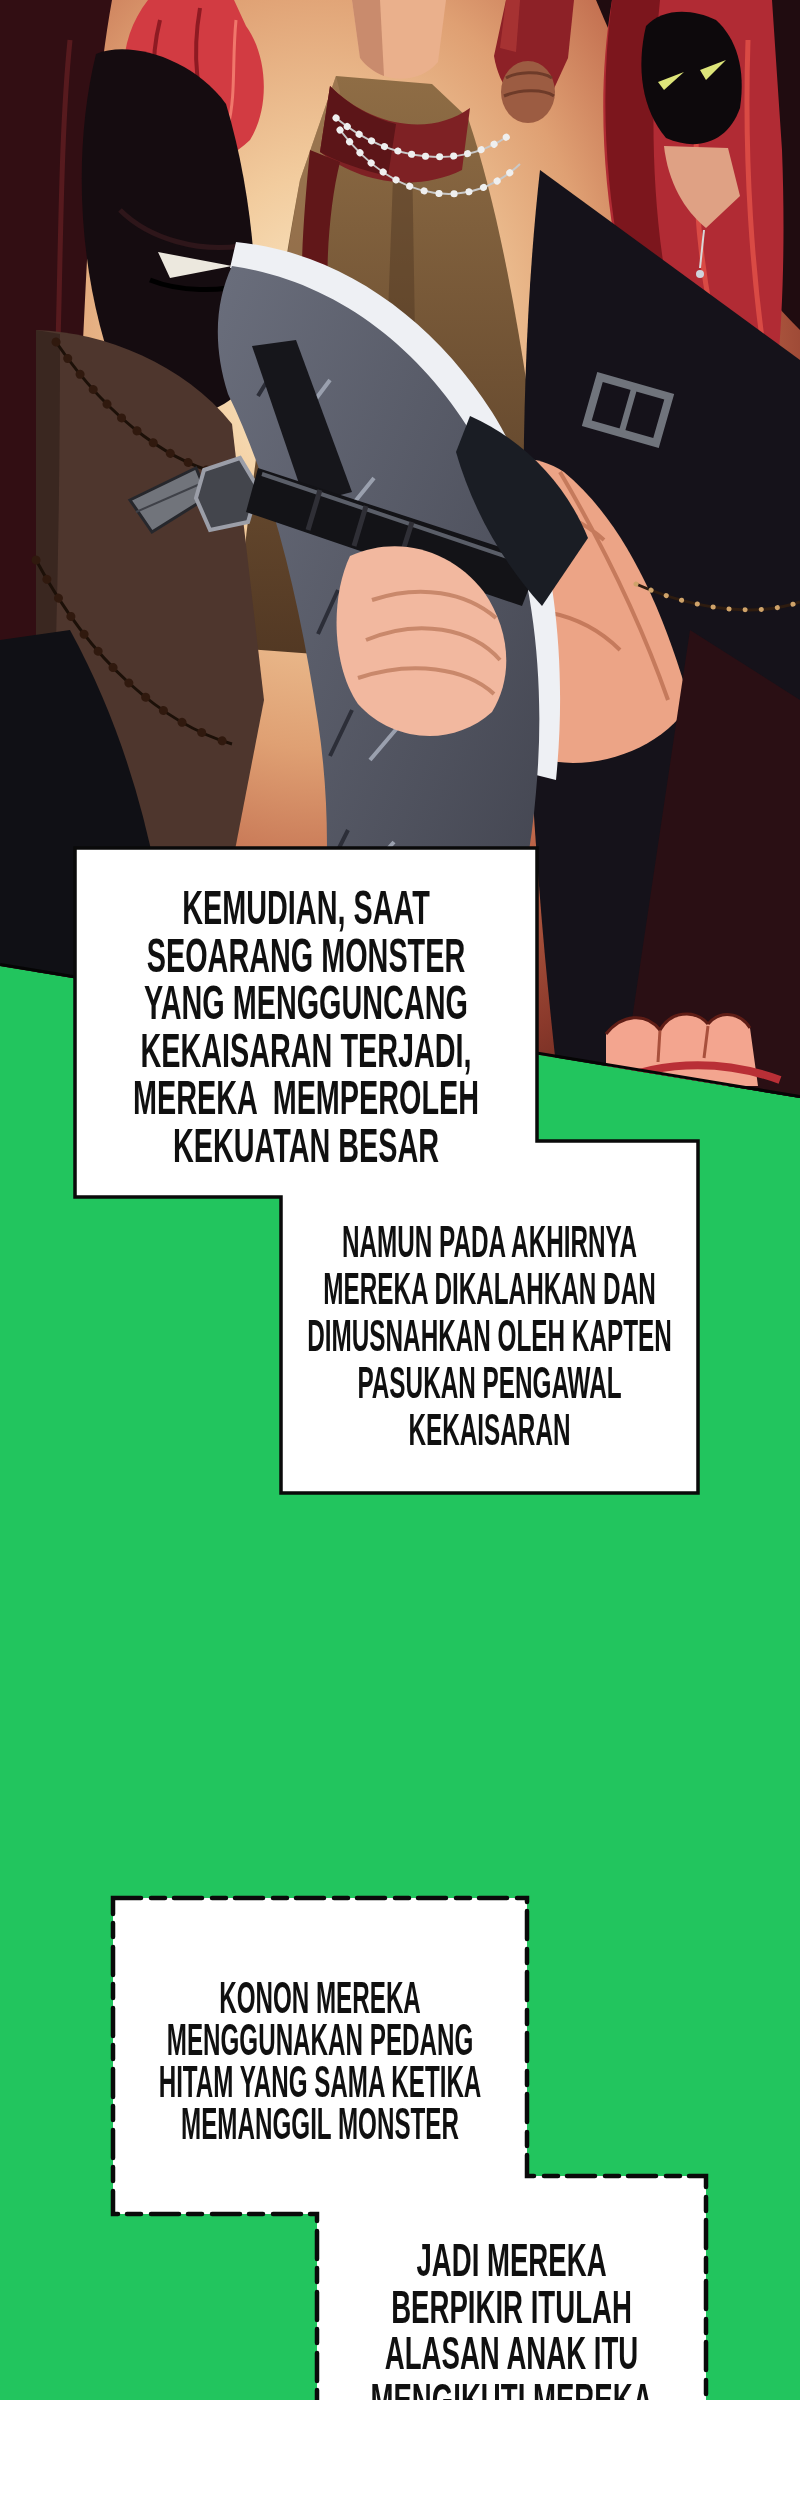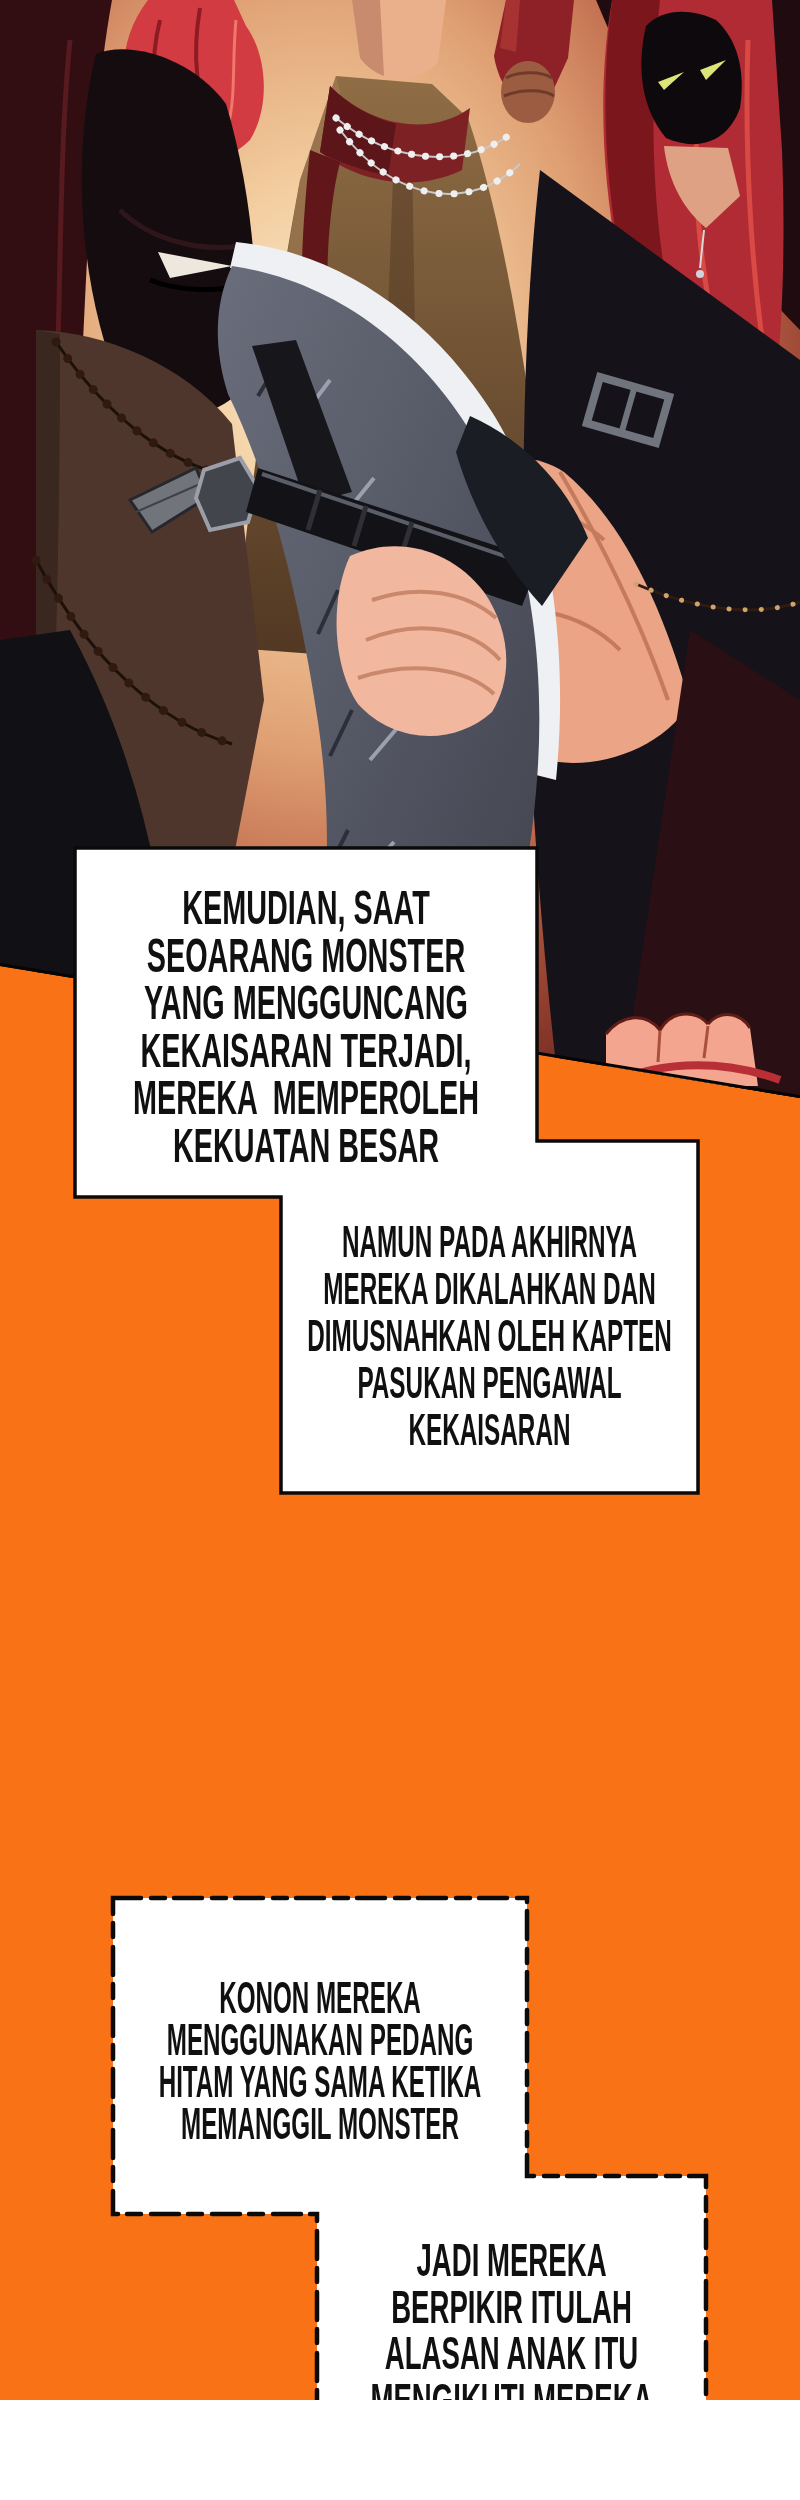--- a/index.html
+++ b/index.html
@@ -1,19 +1,19 @@
 <!DOCTYPE html>
 <html><head>
 <meta charset="utf-8">
 <style>
   html,body{margin:0;padding:0;background:#ffffff;}
   .page{
     position:relative;
     width:800px;height:2400px;
-    background:#f97316;
+    background:#22c55e;
     overflow:hidden;
     font-family:"Liberation Sans",sans-serif;
   }
   .stage{position:absolute;left:0;top:0;width:800px;height:2500px;}
   .caption{
     position:absolute;
     display:flex;flex-direction:column;align-items:center;
     color:#101010;font-weight:700;
     pointer-events:none;
   }

